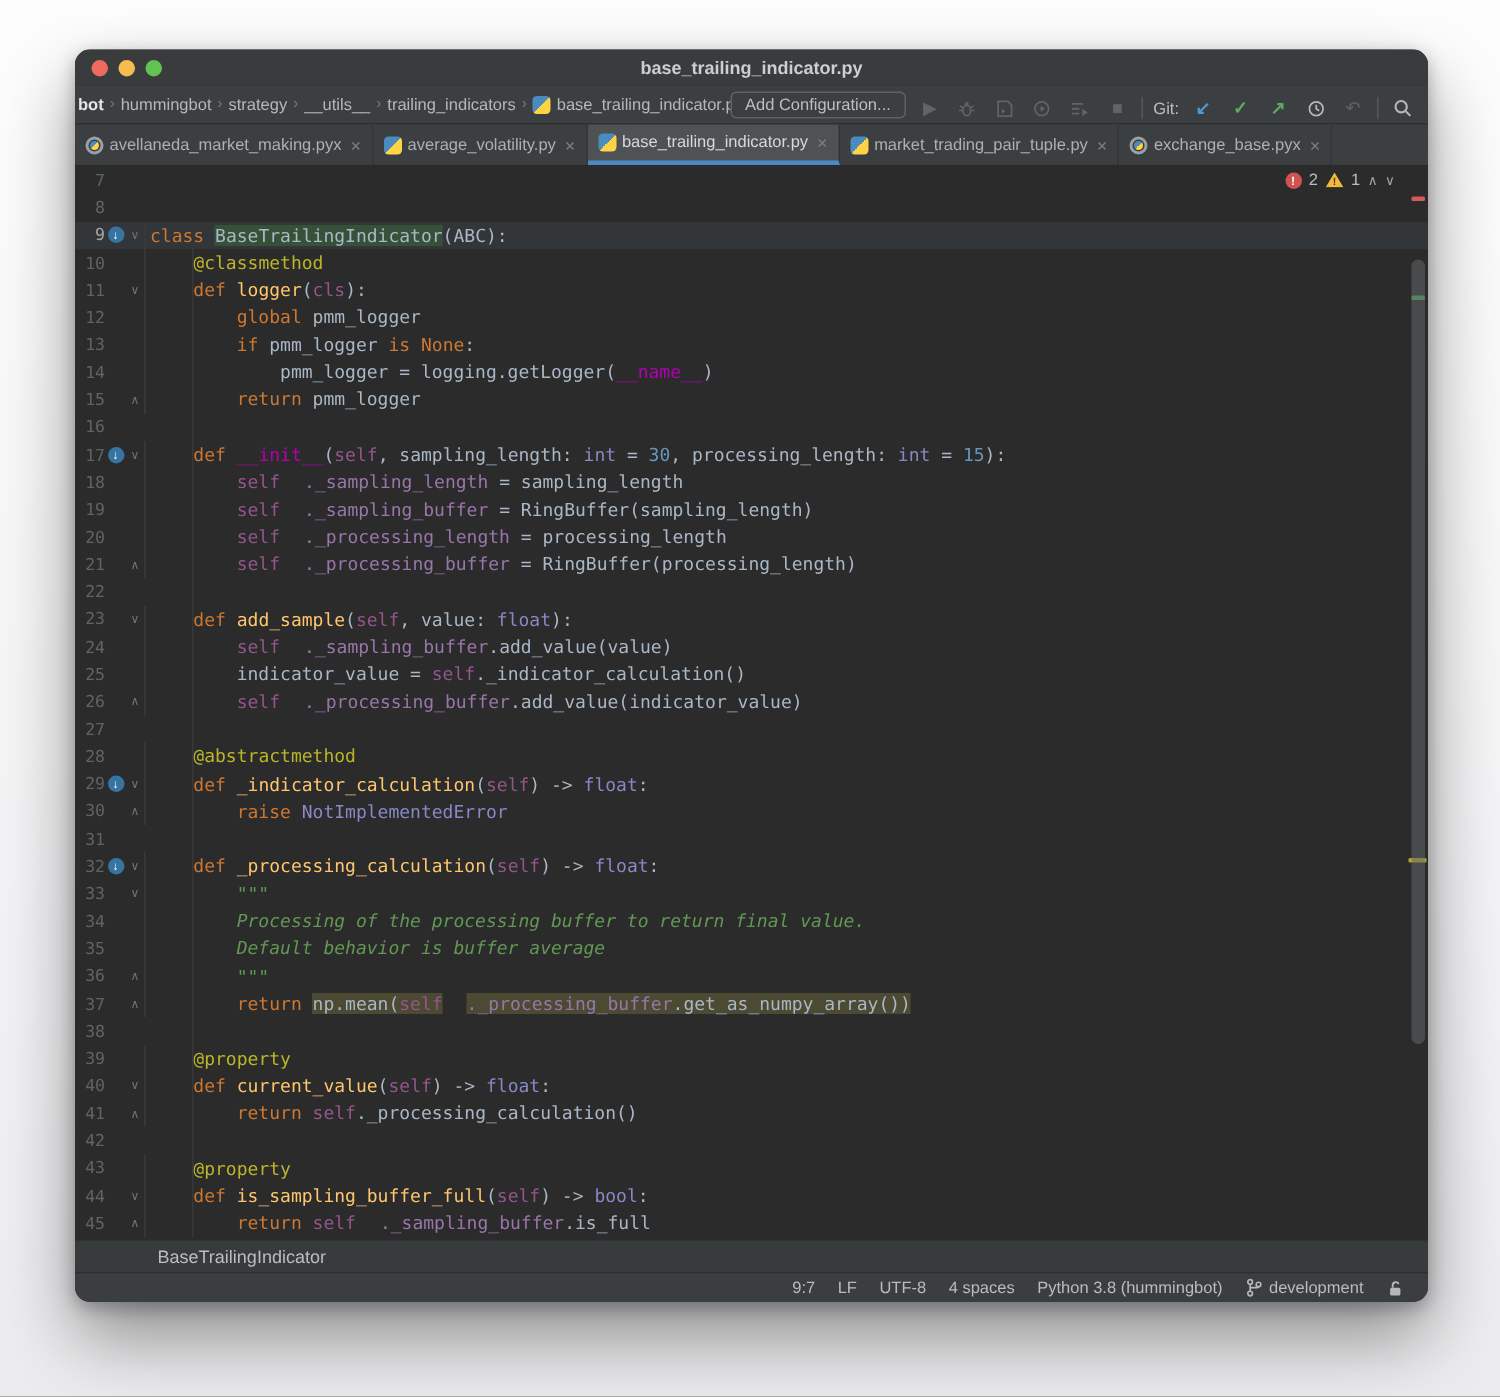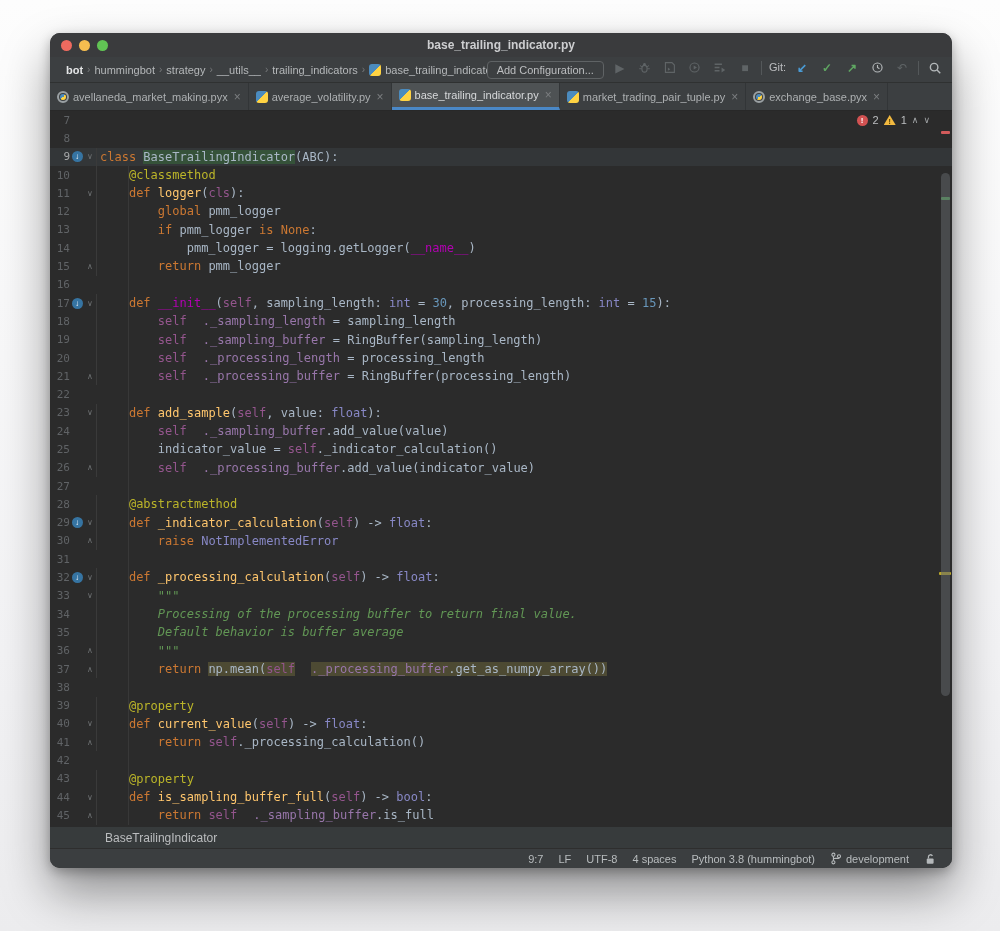--- a/index.html
+++ b/index.html
@@ -5,27 +5,27 @@
   html,body{margin:0;padding:0;}
   .desktop{position:relative;width:1000px;height:931px;background:linear-gradient(180deg,#fdfdfd 0%,#f2f2f4 70%,#ececee 100%);font-family:"Liberation Sans",sans-serif;overflow:hidden;}
   .window{position:absolute;left:50px;top:33px;width:902px;height:835px;border-radius:10px;overflow:hidden;background:#2b2b2b;box-shadow:0 24px 48px rgba(0,0,0,.40),0 4px 12px rgba(0,0,0,.28);display:flex;flex-direction:column;}
   
   .titlebar{height:24px;background:#3a3b3d;display:flex;align-items:center;justify-content:center;position:relative;flex:0 0 auto;}
   .lights{position:absolute;left:11px;top:0;height:100%;display:flex;align-items:center;gap:7px;}
   .light{width:11px;height:11px;border-radius:50%;}
   .light.red{background:#ee6a5f;}.light.yellow{background:#f5bd4f;}.light.green{background:#61c354;}
   .wtitle{color:#cdced0;font-size:12px;font-weight:bold;}
   
-  .navbar{height:26px;background:#3c3f41;border-bottom:1px solid #2f3131;display:flex;align-items:center;padding:0 8px 0 16px;flex:0 0 auto;font-size:11px;color:#b5b8ba;box-sizing:border-box;white-space:nowrap;}
+  .navbar{height:26px;background:#3c3f41;border-bottom:1px solid #2f3131;display:flex;align-items:center;padding:0 8px 0 2px;flex:0 0 auto;font-size:11px;color:#b5b8ba;box-sizing:border-box;white-space:nowrap;}
   .crumbs{display:flex;align-items:center;gap:4px;overflow:hidden;}
   .crumb{color:#b5b8ba;}
   .crumb.root{font-weight:bold;color:#e4e6e7;}
   .bsep{color:#77797b;font-size:10px;}
   .crumb.file{display:flex;align-items:center;gap:4px;}
-  .navright{margin-left:auto;display:flex;align-items:flex-start;gap:7px;}
+  .navright{margin-left:auto;display:flex;align-items:flex-end;gap:7px;}
   .addcfg{border:1px solid #5f6365;border-radius:4px;color:#bcbec0;padding:2px 9px;font-size:11px;background:transparent;}
   .tbico{width:18px;text-align:center;font-size:12px;color:#5f6466;display:inline-flex;align-items:center;justify-content:center;}
   .tbico.en-blue{color:#4a9bd5;font-weight:bold;}
   .tbico.en-green{color:#5fa762;font-weight:bold;}
   .tbico.en-lite{color:#b4b8ba;}
   .vsep{width:1px;height:14px;background:#54585a;}
   .gitlabel{color:#bcbec0;}
   
   .tabbar{height:27px;background:#3c3f41;display:flex;align-items:stretch;border-bottom:1px solid #282828;flex:0 0 auto;overflow:hidden;}
   .tab{display:flex;align-items:center;gap:4px;padding:0 7px;font-size:11px;color:#adb0b2;border-right:1px solid #323537;box-sizing:border-box;}

